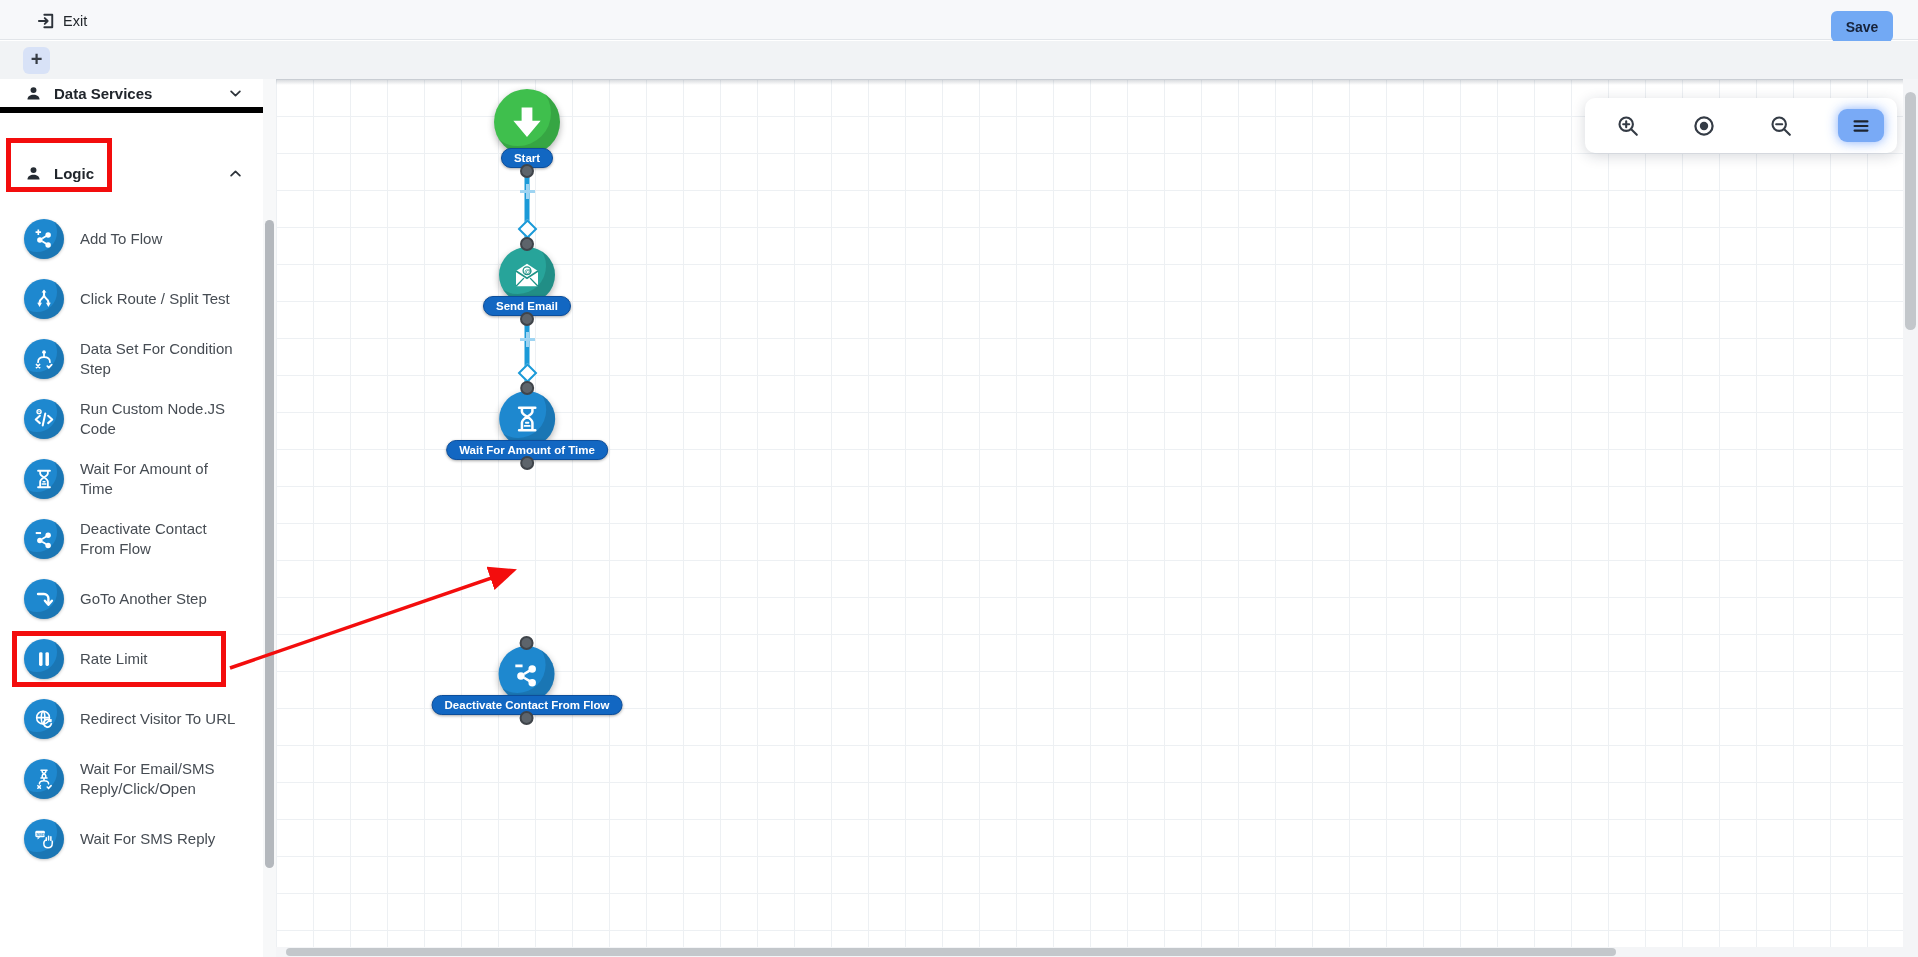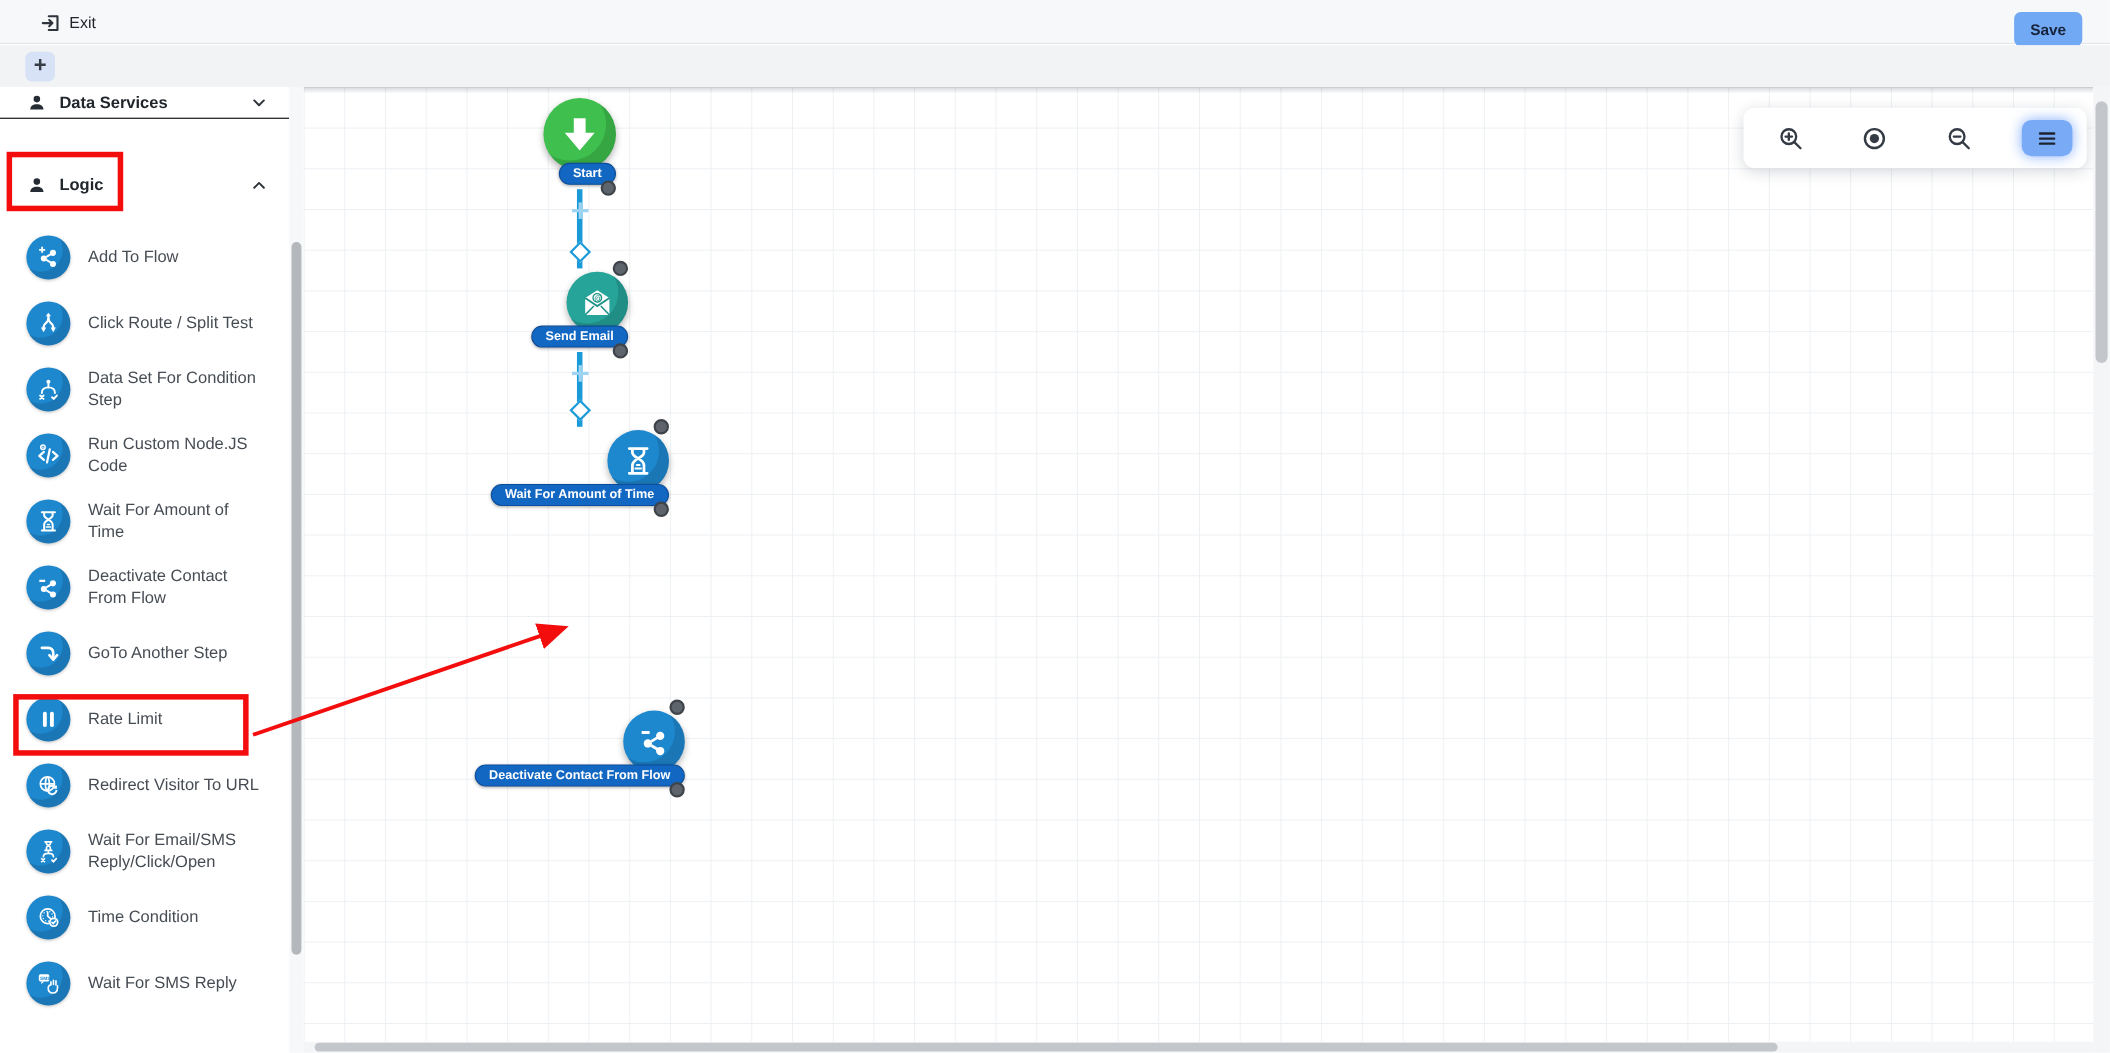--- a/index.html
+++ b/index.html
@@ -23,42 +23,42 @@
            font-size:20px;font-weight:bold;line-height:1;display:flex;align-items:center;
            justify-content:center;font-family:inherit;cursor:pointer;padding:0 0 2px 0}
 
   
   .sidebar{position:absolute;top:79px;left:0;width:263px;bottom:0;background:#fff;z-index:6;overflow:hidden}
   .sec{display:flex;align-items:center;padding:0 20px 0 25px;gap:12px}
   .sec .sec-label{flex:1;font-weight:700;font-size:15px;color:#21262c}
   .sec .ic{display:flex}
   .sec .ic svg{width:17px;height:17px}
   .sec .chev svg{width:15px;height:15px}
-  .sec-data{height:28px;border-bottom:1px solid #000000}
+  .sec-data{height:28px;border-bottom:6px solid #000000}
   .sec-logic{height:56px;margin-top:32px}
   .item-list{display:flex;flex-direction:column;gap:20px;margin-top:18px;padding-left:24px}
   .side-item{display:flex;align-items:center;gap:16px;min-height:40px;cursor:grab}
   .blue-circle{width:40px;height:40px;border-radius:50%;background:#1e88cf;flex:none;
                display:flex;align-items:center;justify-content:center;
                box-shadow:inset -7px -7px 0 rgba(0,0,0,.13), 0 1px 3px rgba(0,0,0,.25)}
   .blue-circle svg{width:22px;height:22px;display:block}
   .side-label{font-size:15px;line-height:20px;color:#464c53;max-width:158px}
   .sidebar-scroll{position:absolute;top:79px;left:263px;width:13px;bottom:0;background:#f7f8f9;z-index:7}
   .sidebar-scroll .thumb{position:absolute;top:141px;left:2px;width:9px;height:648px;
                          background:#b4b8bd;border-radius:5px}
 
   
   .canvas{position:absolute;top:79px;left:276px;width:1627px;height:868px;background:#fff;
           background-image:linear-gradient(to right,#edf0f3 1px,transparent 1px),
                            linear-gradient(to bottom,#edf0f3 1px,transparent 1px);
           background-size:37px 37px;z-index:1}
   .canvas::before{content:"";position:absolute;top:0;left:0;right:0;height:6px;
           background:linear-gradient(rgba(95,105,118,.28),transparent);pointer-events:none;z-index:5}
 
-  .flow-node{position:absolute;display:flex;flex-direction:column;align-items:flex-end;
+  .flow-node{position:absolute;display:flex;flex-direction:column;align-items:center;
              transform:translateX(-50%);z-index:3}
   .cdot{width:10px;height:10px;border-radius:50%;background:#5d646b;border:2px solid #3f444a;z-index:4}
   .cdot.top{margin-bottom:-4px}
   .cdot.bottom{margin-top:-4px}
   .node-circle{width:var(--ns,56px);height:var(--ns,56px);border-radius:50%;background:var(--nc,#1e88cf);
                display:flex;align-items:center;justify-content:center;
                box-shadow:inset -9px -9px 0 rgba(0,0,0,.13),0 3px 7px rgba(0,0,0,.3)}
   .node-circle svg{width:30px;height:30px;display:block}
   .flow-node[data-node="start"] .node-circle svg{width:38px;height:38px}
   .node-pill{margin-top:-7px;background:#1267c2;border:1px solid #0c4e9b;color:#fff;font-size:11.5px;
@@ -266,32 +266,20 @@
           <svg viewBox="0 0 24 24" fill="none" stroke="#fff" stroke-width="1.7" stroke-linecap="round">
             <path d="M8.7 2.5h6.6M10 2.5v1.6c0 2 3.9 2.3 3.9 4.3v2.6M14 2.5v1.6c0 2-3.9 2.3-3.9 4.3v2.6M8.7 11h6.6"></path>
             <path d="M12 11.5v2.5M12 14c-3.4 0-5 1.3-5 3.3M12 14c3.4 0 5 1.3 5 3.3"></path>
             <path d="M5.3 19.3l2.8 2.8M8.1 19.3l-2.8 2.8"></path>
             <path d="M15.5 20.7l1.5 1.5 2.8-3"></path>
           </svg>
         </span>
         <span class="side-label">Wait For Email/SMS Reply/Click/Open</span>
       </div>
 
-      <div class="side-item">
-        <span class="blue-circle">
-          <svg viewBox="0 0 24 24" fill="none" stroke="#fff" stroke-width="1.7">
-            <circle cx="11.3" cy="10.8" r="7.3"></circle>
-            <circle cx="11.3" cy="10.8" r="4.9" stroke-width="1.1" stroke-dasharray="1.2 1.8"></circle>
-            <path d="M11.3 6.8v4l2.6 2.1" stroke-linecap="round"></path>
-            <circle cx="17.3" cy="16.8" r="3.9" fill="#1e88cf"></circle>
-            <path d="M15.6 16.9l1.2 1.2 2.3-2.5" stroke-linecap="round"></path>
-          </svg>
-        </span>
-        <span class="side-label">Time Condition</span>
-      </div>
 
       <div class="side-item">
         <span class="blue-circle">
           <svg viewBox="0 0 24 24" fill="none" stroke="#fff" stroke-width="1.6" stroke-linecap="round">
             <rect x="2.5" y="3" width="10.5" height="7" rx="1.6" fill="#fff" stroke="none"></rect>
             <path d="M5 10v2.5L8 10z" fill="#fff" stroke="none"></path>
             <text x="3.6" y="8.6" font-size="4.8" font-weight="bold" fill="#1e88cf" stroke="none" font-family="Liberation Sans,sans-serif">SMS</text>
             <path d="M14.5 13.5v-3M17 13v-4M19.5 13.5v-4M14.5 13c-1.5.5-2.7 1.6-2.7 3.6 0 3 1.8 4.9 4.6 4.9 2.9 0 4.6-1.9 4.6-4.9v-2.1"></path>
           </svg>
         </span>

